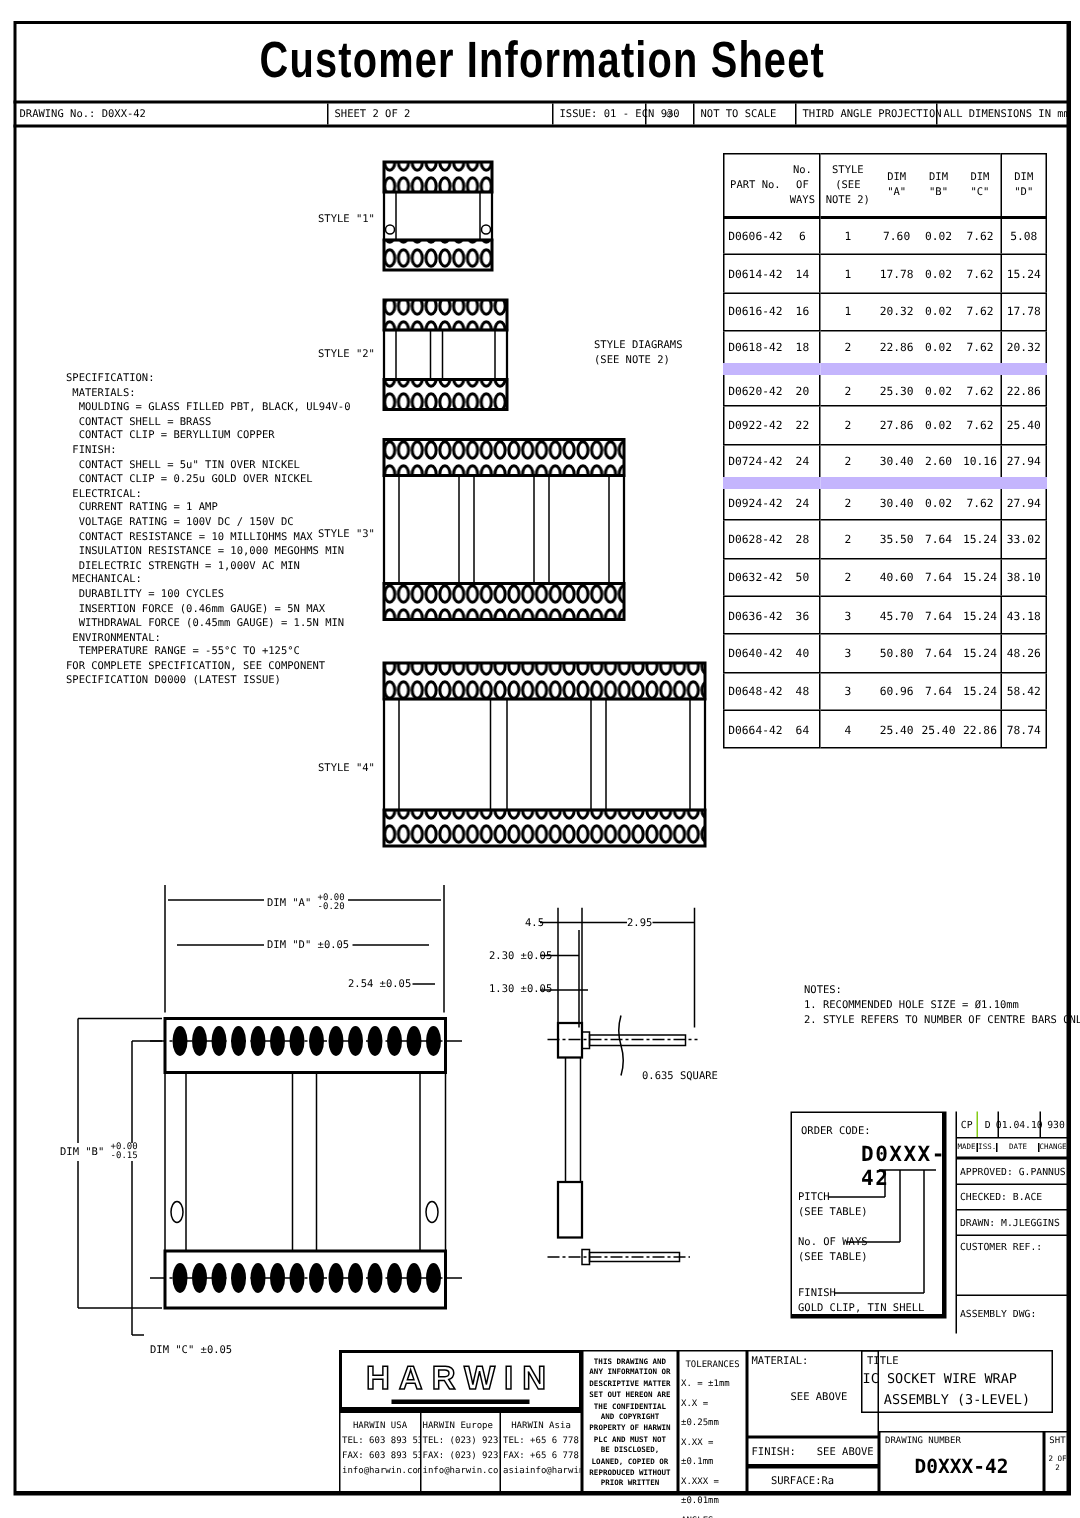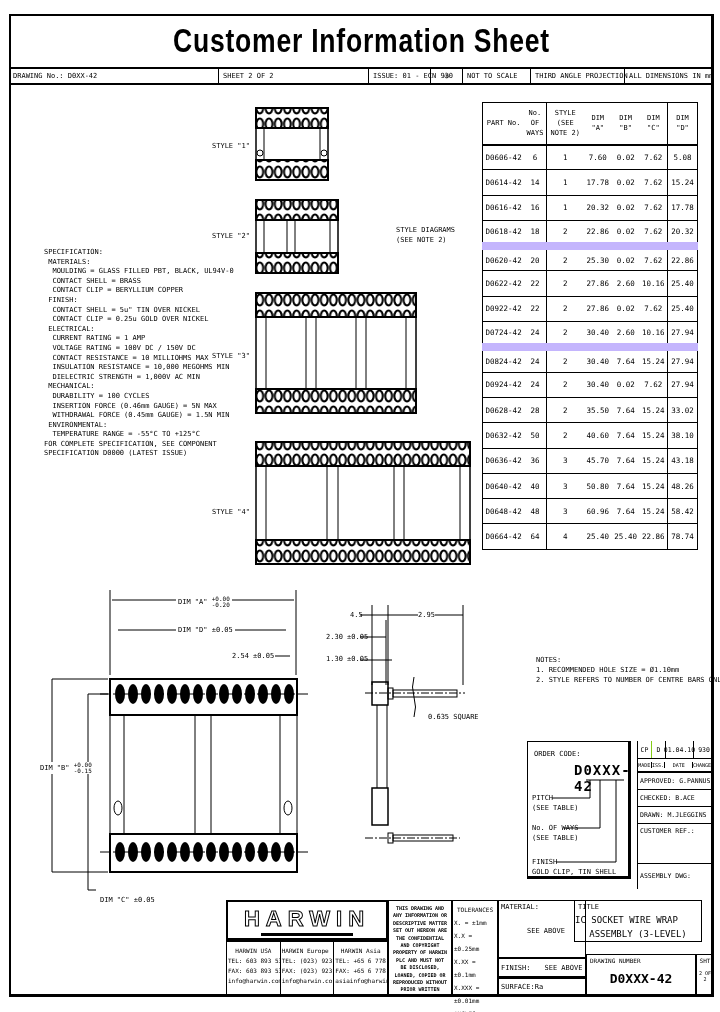--- a/index.html
+++ b/index.html
@@ -152,53 +152,35 @@
       <tr>
         <td>D0620-42</td>
         <td class="nb">20</td>
         <td>2</td>
         <td class="nb">25.30</td>
         <td class="nb">0.02</td>
         <td class="nb">7.62</td>
         <td>22.86</td>
       </tr>
       <tr>
-        <td>D0622-42</td>
-        <td class="nb">22</td>
-        <td>2</td>
-        <td class="nb">27.86</td>
-        <td class="nb">2.60</td>
-        <td class="nb">10.16</td>
-        <td>25.40</td>
-      </tr>
-      <tr>
         <td>D0922-42</td>
         <td class="nb">22</td>
         <td>2</td>
         <td class="nb">27.86</td>
         <td class="nb">0.02</td>
         <td class="nb">7.62</td>
         <td>25.40</td>
       </tr>
       <tr class="sep">
         <td>D0724-42</td>
         <td class="nb">24</td>
         <td>2</td>
         <td class="nb">30.40</td>
         <td class="nb">2.60</td>
         <td class="nb">10.16</td>
-        <td>27.94</td>
-      </tr>
-      <tr>
-        <td>D0824-42</td>
-        <td class="nb">24</td>
-        <td>2</td>
-        <td class="nb">30.40</td>
-        <td class="nb">7.64</td>
-        <td class="nb">15.24</td>
         <td>27.94</td>
       </tr>
       <tr>
         <td>D0924-42</td>
         <td class="nb">24</td>
         <td>2</td>
         <td class="nb">30.40</td>
         <td class="nb">0.02</td>
         <td class="nb">7.62</td>
         <td>27.94</td>
@@ -433,21 +415,21 @@
     <div>ANGLES = ±5°</div>
   </div>
 <div class="abs tb" style="left:498px;top:900px;width:88px;height:58px">
   <div style="position:absolute;left:2px;top:2px">MATERIAL:</div>
   <div style="position:absolute;left:28px;top:26px">SEE ABOVE</div>
 </div>
 <div class="abs tb" style="left:498px;top:958px;width:88px;height:20px;display:flex;align-items:center;gap:14px;padding-left:2px;border-bottom-width:2px">
   <span>FINISH:</span>
     <span>SEE ABOVE</span>
 </div>
-<div class="abs tb" style="left:498px;top:978px;width:88px;height:18px;display:flex;align-items:center;justify-content:flex-start;padding:0 16px 0 2px">
+<div class="abs tb" style="left:498px;top:978px;width:88px;height:18px;display:flex;align-items:center;justify-content:center;padding:0 16px 0 2px">
   <span>SURFACE:</span>
     <span>Ra</span>
 </div>
 <div class="abs tb" style="left:574px;top:900px;width:128px;height:42px">
   <div style="position:absolute;left:3px;top:2px">TITLE</div>
   <div style="position:absolute;left:0;right:0;top:14px;text-align:left;font-size:9px">IC SOCKET WIRE WRAP</div>
   <div style="position:absolute;left:0;right:0;top:28px;text-align:center;font-size:9px">ASSEMBLY (3-LEVEL)</div>
 </div>
 <div class="abs tb" style="left:586px;top:954px;width:110px;height:42px">
   <div style="position:absolute;left:3px;top:2px;font-size:6px">DRAWING NUMBER</div>

